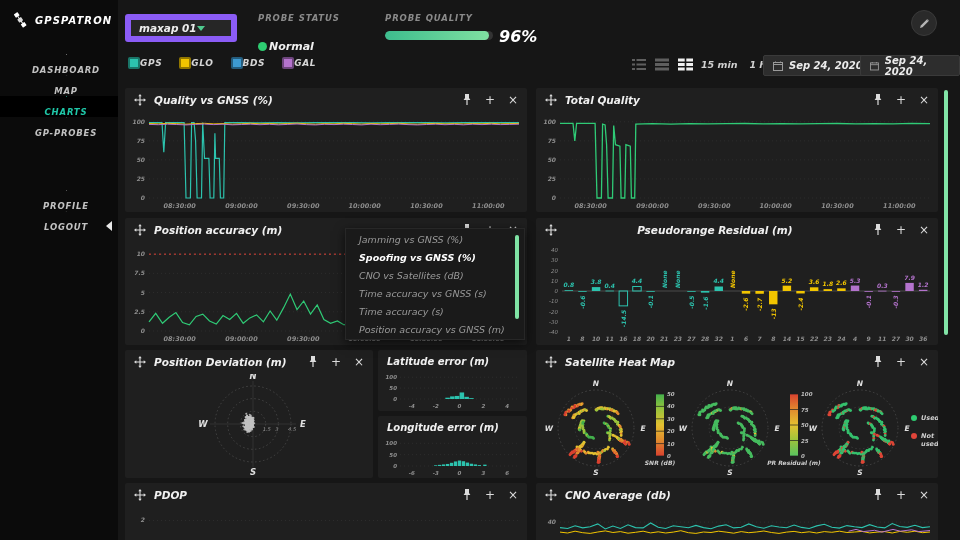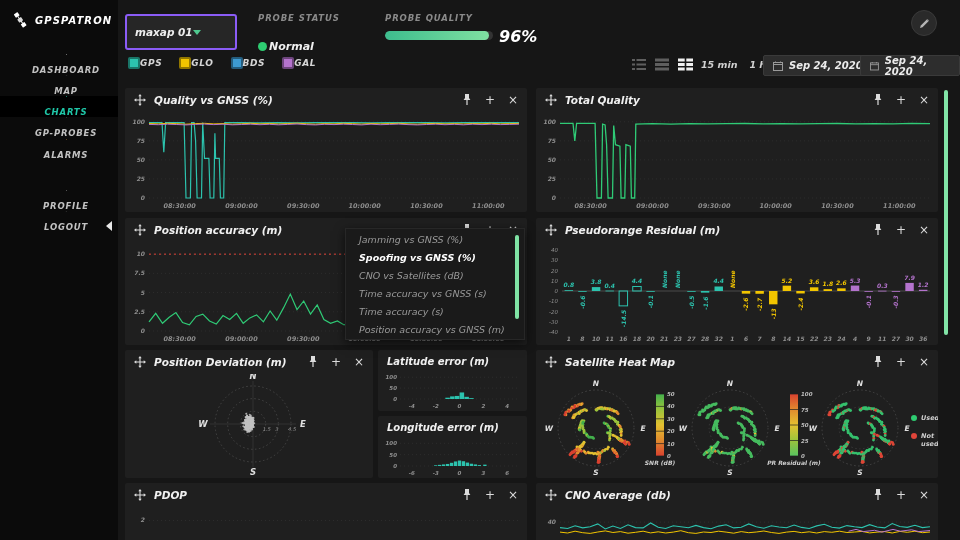--- a/index.html
+++ b/index.html
@@ -15,22 +15,22 @@
   .nav-item{position:absolute;left:0;width:118px;height:21px;display:flex;align-items:center;
             padding-left:14px;gap:10px;cursor:pointer;flex-direction:column;}
   .nav-item .lbl{font-size:8.5px;font-weight:bold;letter-spacing:.8px;color:#c2c2c2;}
   .nav-item.active{background:#000;}
   .nav-item.active .lbl{color:#1fc7a8;}
   .collapse{position:absolute;left:106px;top:221px;width:0;height:0;z-index:4;
             border-top:5px solid transparent;border-bottom:5px solid transparent;border-right:6px solid #e8e8e8;}
 
   
   .select{position:absolute;left:125px;top:14px;width:112px;height:24px;background:#262626;
-          border:2px solid #8b5cf6;border-radius:3px;display:flex;align-items:center;
-          padding:16px 8px;justify-content:flex-start;cursor:pointer;}
+          border:6px solid #8b5cf6;border-radius:3px;display:flex;align-items:center;
+          padding:8px 8px;justify-content:flex-start;cursor:pointer;}
   .select .val{font-size:10.5px;font-weight:bold;color:#eee;}
   .caret{width:0;height:0;border-left:4px solid transparent;border-right:4px solid transparent;border-top:5px solid #4fc98f;}
   .mini-label{position:absolute;font-size:8.5px;font-weight:bold;letter-spacing:.9px;color:#8a8a8a;}
   .status-val{position:absolute;left:258px;top:40px;display:flex;align-items:center;gap:2px;}
   .dot{width:9px;height:9px;border-radius:50%;}
   .status-text{font-size:11px;font-weight:bold;color:#f0f0f0;}
   .qbar{position:absolute;left:385px;top:31px;width:108px;height:9px;background:#333;border-radius:5px;overflow:hidden;}
   .qfill{height:100%;border-radius:5px;background:linear-gradient(90deg,#3dbd8e,#80e0a1);}
   .qpct{position:absolute;left:499px;top:27px;font-size:16px;font-weight:bold;color:#fff;}
   .edit-btn{position:absolute;left:911px;top:10px;width:26px;height:26px;border-radius:50%;
@@ -54,21 +54,21 @@
   .phead{height:24px;display:flex;align-items:center;padding:0 9px;gap:8px;}
   .ptitle{font-size:10.5px;font-weight:bold;color:#f0f0f0;flex:1;white-space:nowrap;}
   .ptitle-sm{font-size:10px;font-weight:bold;color:#f0f0f0;}
   .picons{display:flex;gap:13px;align-items:center;}
   .picon{color:#dcdcdc;font-size:12px;line-height:1;cursor:pointer;}
   .plot{position:absolute;left:0;top:24px;width:100%;height:calc(100% - 24px);}
   .plot-sm{position:absolute;left:0;top:19px;width:100%;height:calc(100% - 19px);}
   #p-quality{left:125px;top:88px;width:402px;height:124px;}
   #p-total  {left:536px;top:88px;width:402px;height:124px;}
   #p-posacc {left:125px;top:218px;width:402px;height:127px;}
-  #p-resid  {left:536px;top:218px;width:402px;height:127px;}
+  #p-resid  {left:536px;top:218px;width:402px;height:127px;text-align:center;}
   #p-posdev {left:125px;top:350px;width:248px;height:128px;}
   #p-lat    {left:378px;top:350px;width:149px;height:61px;}
   #p-lon    {left:378px;top:416px;width:149px;height:62px;}
   #p-heat   {left:536px;top:350px;width:402px;height:128px;}
   #p-pdop   {left:125px;top:483px;width:402px;height:120px;}
   #p-cno    {left:536px;top:483px;width:402px;height:120px;}
 
   
   .chart-menu{position:absolute;left:345px;top:228px;width:180px;height:112px;background:#1a1a1a;
               border:1px solid #272727;box-shadow:0 3px 10px rgba(0,0,0,.65);z-index:6;padding-top:2px;}
@@ -129,27 +129,20 @@
             <line x1="4" y1="6.5" x2="13" y2="6.5"></line>
             <line x1="4" y1="10.5" x2="13" y2="10.5"></line>
           </g>
         <g fill="#c2c2c2">
             <circle cx="1" cy="2.5" r="1.1"></circle>
             <circle cx="1" cy="6.5" r="1.1"></circle>
             <circle cx="1" cy="10.5" r="1.1"></circle>
           </g>
       </svg>
       <span class="lbl">GP-PROBES</span>
-    </div>
-    <div class="nav-item" style="top:139px">
-      <svg width="13" height="13" viewBox="0 0 13 13">
-        <path d="M6.5 1 C4 1 3 3 3 5.5 C3 8 2 9 1.5 9.8 H11.5 C11 9 10 8 10 5.5 C10 3 9 1 6.5 1 Z" fill="#e09c3c"></path>
-        <path d="M5 11 a1.5 1.5 0 0 0 3 0 Z" fill="#e09c3c"></path>
-      </svg>
-      <span class="lbl">ALARMS</span>
     </div>
 
     <div class="nav-item" style="top:190px">
       <svg width="13" height="13" viewBox="0 0 13 13">
         <circle cx="6.5" cy="3.6" r="2.4" fill="#c2c2c2"></circle>
         <path d="M1.5 12 C1.5 8.8 4 7.5 6.5 7.5 C9 7.5 11.5 8.8 11.5 12 Z" fill="#c2c2c2"></path>
       </svg>
       <span class="lbl">PROFILE</span>
     </div>
     <div class="nav-item" style="top:211px">

